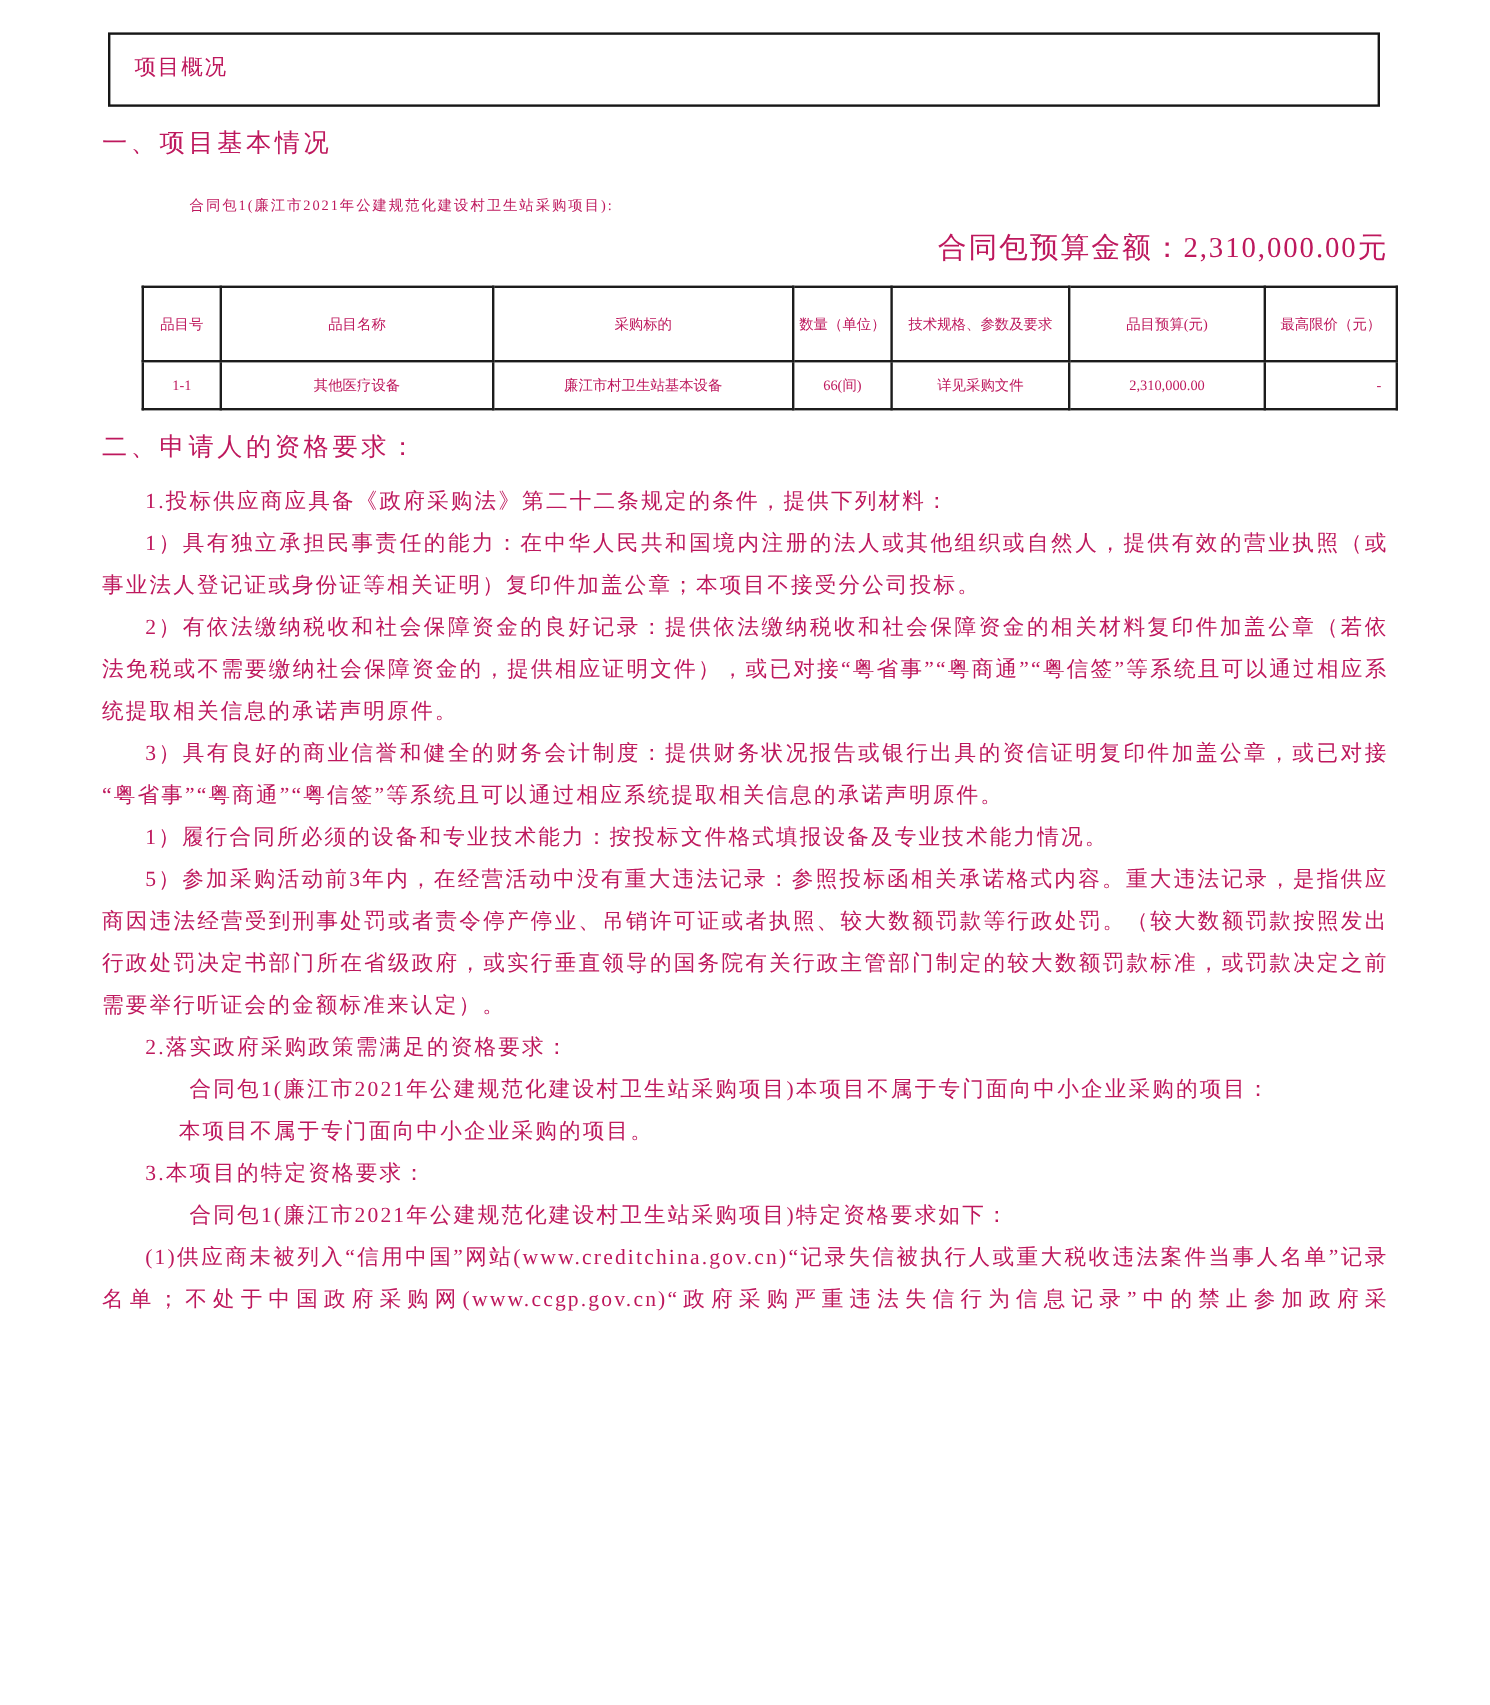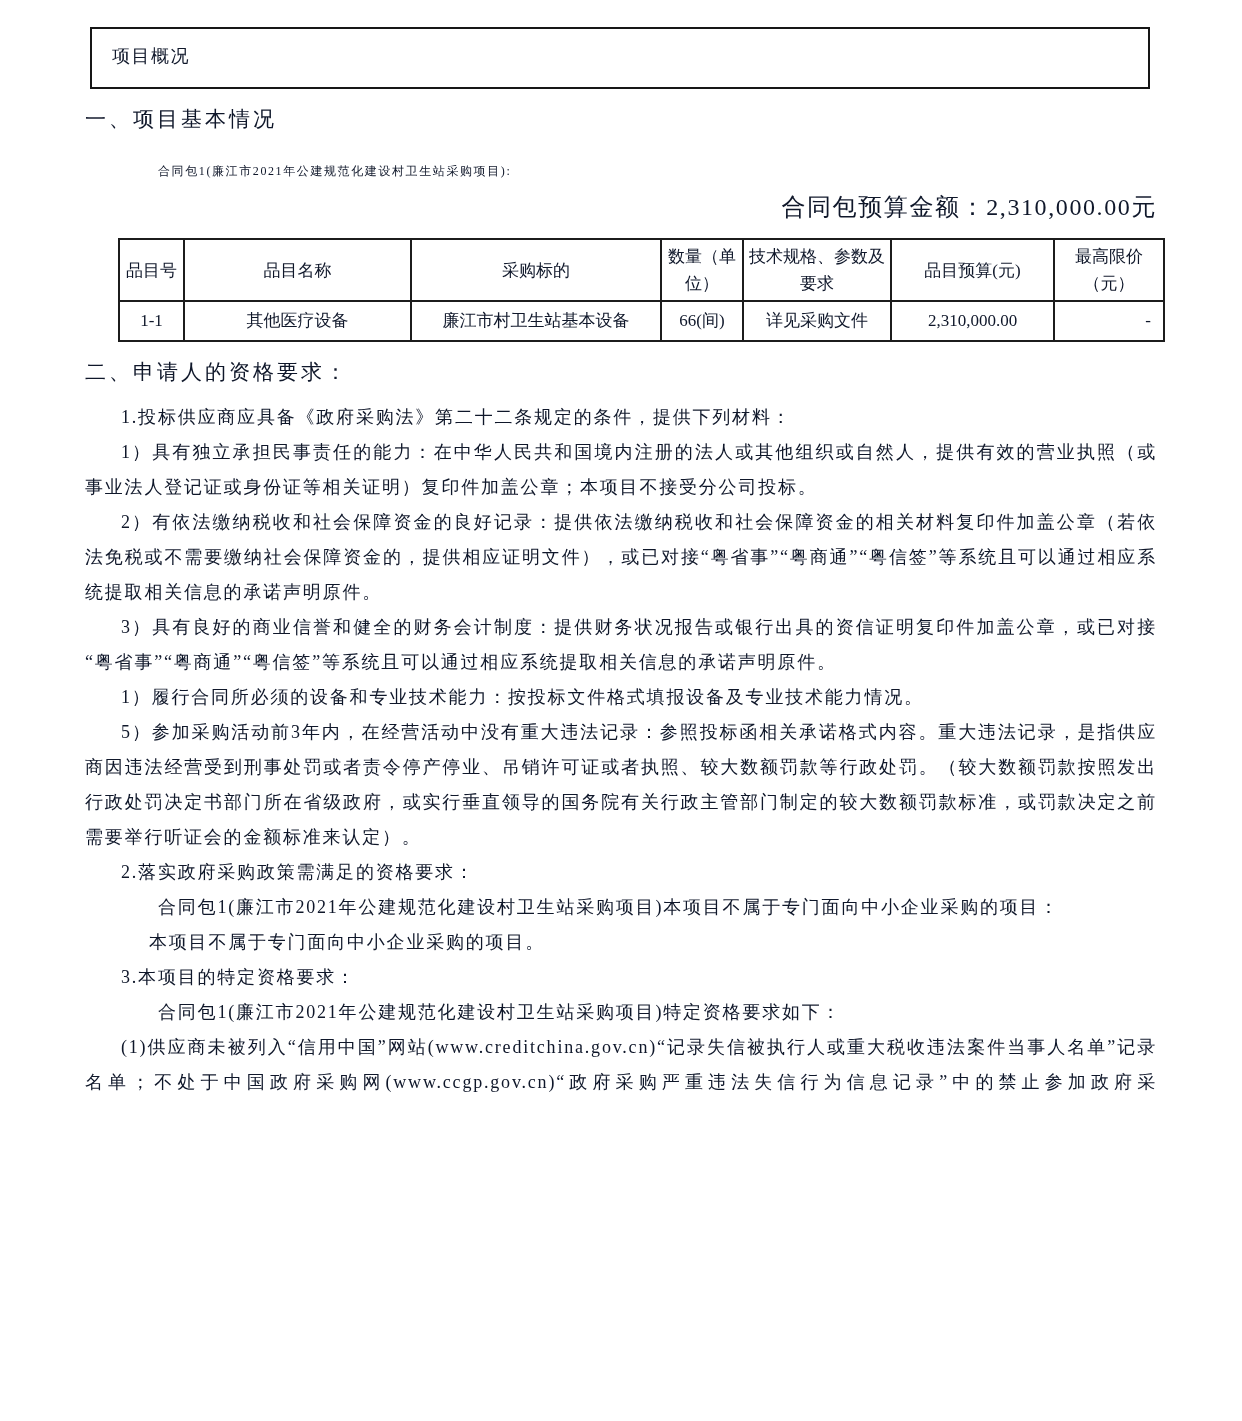--- a/index.html
+++ b/index.html
@@ -2,21 +2,21 @@
 <html lang="zh"><head>
 <meta charset="utf-8">
 <style>
   html,body{margin:0;padding:0;background:#ffffff;}
   .page{
     position:relative;
     width:1242px;
     height:1421px;
     overflow:hidden;
     background:#ffffff;
-    color:#0f172a;
+    color:#be185d;
     font-family:"Liberation Serif","DejaVu Serif",serif;
   }
   .content{margin:0 85px;width:1072px;}
 
   
   .overview-box{
     box-sizing:border-box;
     margin:27px 0 0 5px;
     width:1060px;
     border:2px solid #161616;
@@ -68,21 +68,21 @@
     letter-spacing:1.6px;
     text-align:right;
   }
 
   
   table.items{
     margin:13px 0 0 33px;
     width:1045px;
     border-collapse:collapse;
     table-layout:fixed;
-    font-size:17px;
+    font-size:12px;
     letter-spacing:0;
     padding-left:40px;
   }
   table.items th,table.items td{
     border:2px solid #1c1c1c;
     font-weight:normal;
     text-align:center;
     vertical-align:middle;
     padding:2px 4px;
     overflow:hidden;

